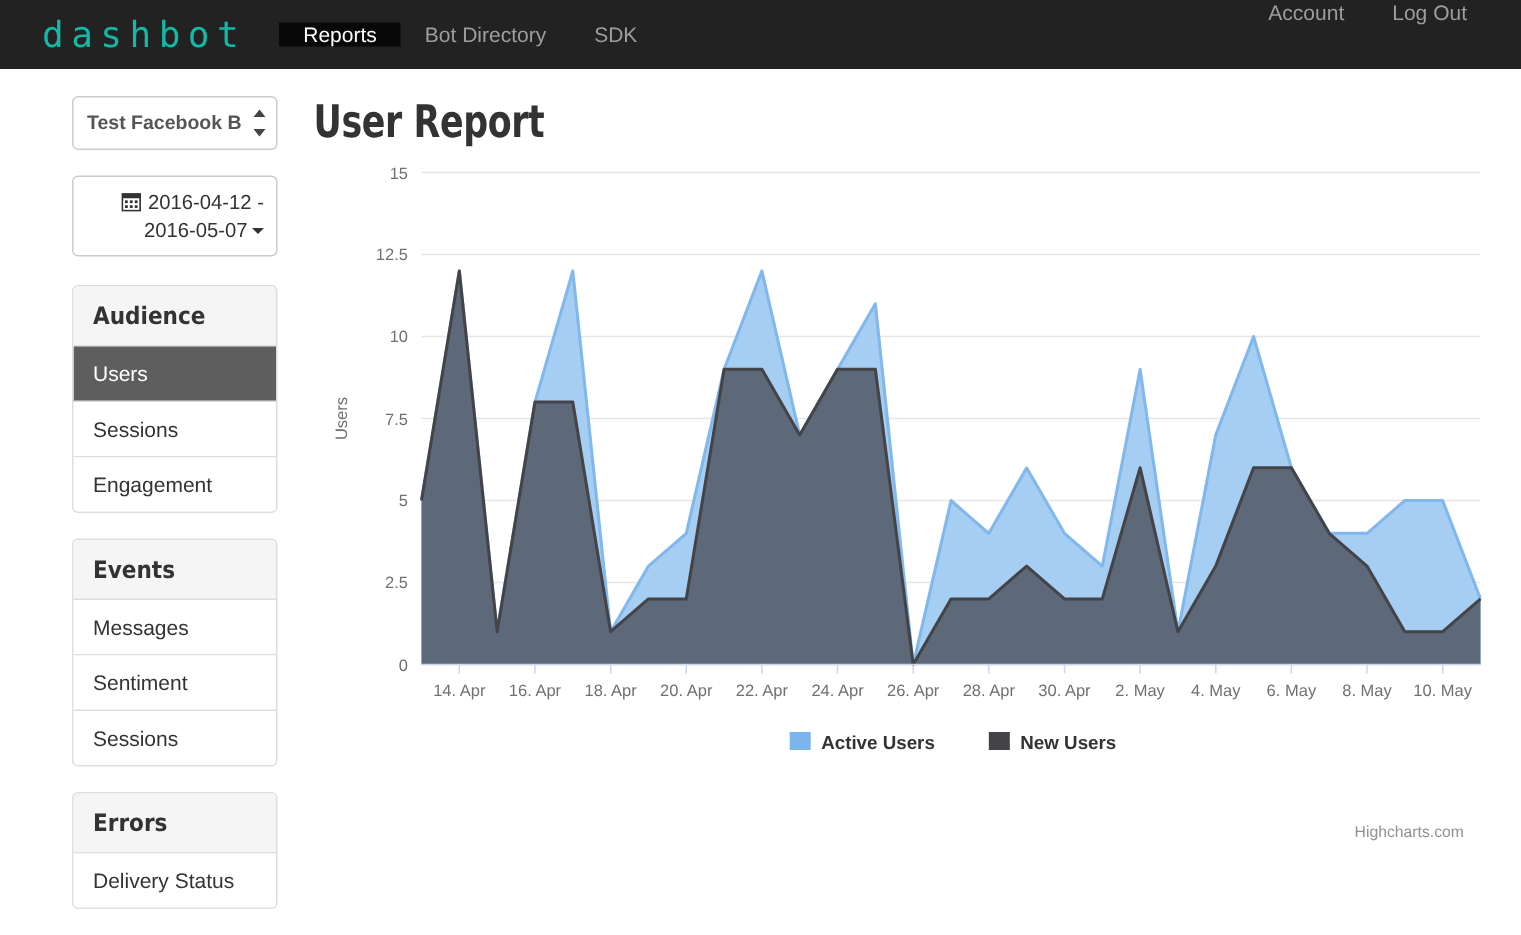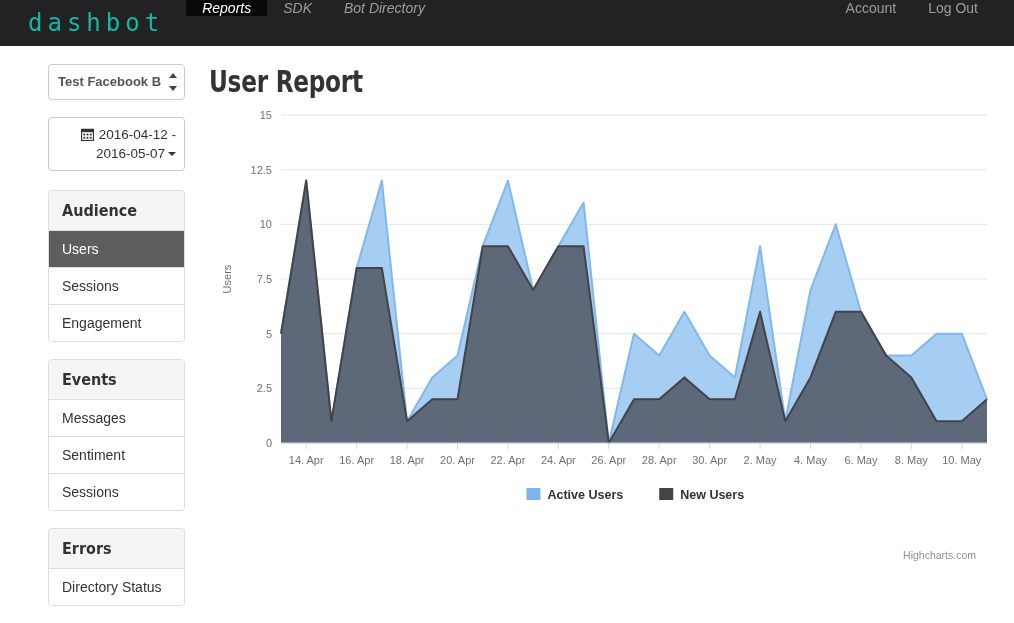--- a/index.html
+++ b/index.html
@@ -22,21 +22,21 @@
   .brand {
     display: flex;
     align-items: center;
     padding: 0 22px 0 28px;
     color: #14b8a6;
     font-size: 24px;
     letter-spacing: 5px;
     font-family: "DejaVu Sans Mono", monospace;
     font-weight: 400;
   }
-  .nav-links { display: flex; align-items: flex-start; font-style: italic; }
+  .nav-links { display: flex; align-items: center; }
   .nav-link {
     display: flex; align-items: center;
     padding: 0 16px;
     color: #9d9d9d;
     font-size: 14px;
     text-decoration: none;
     cursor: pointer;
     white-space: nowrap;
   }
   .nav-link.active { background: #080808; color: #ffffff; }
@@ -163,22 +163,22 @@
     text-align: right;
   }
 </style>
 </head>
 <body>
 
 <div class="navbar">
   <div class="brand">dashbot</div>
   <div class="nav-links">
     <a class="nav-link active">Reports</a>
+    <a class="nav-link">Bot Directory</a>
     <a class="nav-link">SDK</a>
-    <a class="nav-link">Bot Directory</a>
   </div>
   <div class="nav-right">
     <a class="nav-link">Account</a>
     <a class="nav-link">Log Out</a>
   </div>
 </div>
 
 <div class="page">
 
   <div class="sidebar">
@@ -217,21 +217,21 @@
 
     <div class="panel">
       <div class="panel-head">Events</div>
       <div class="panel-item">Messages</div>
       <div class="panel-item">Sentiment</div>
       <div class="panel-item">Sessions</div>
     </div>
 
     <div class="panel">
       <div class="panel-head">Errors</div>
-      <div class="panel-item">Directory Status</div>
+      <div class="panel-item">Delivery Status</div>
     </div>
 
   </div>
 
   <div class="content">
     <div class="chart-title">User Report</div>
 
     <div class="chart-wrap">
       <svg id="chart-svg" width="800" height="460">
           <line x1="72" x2="778" y1="338" y2="338" stroke="#ccd6eb" stroke-width="1"></line>

